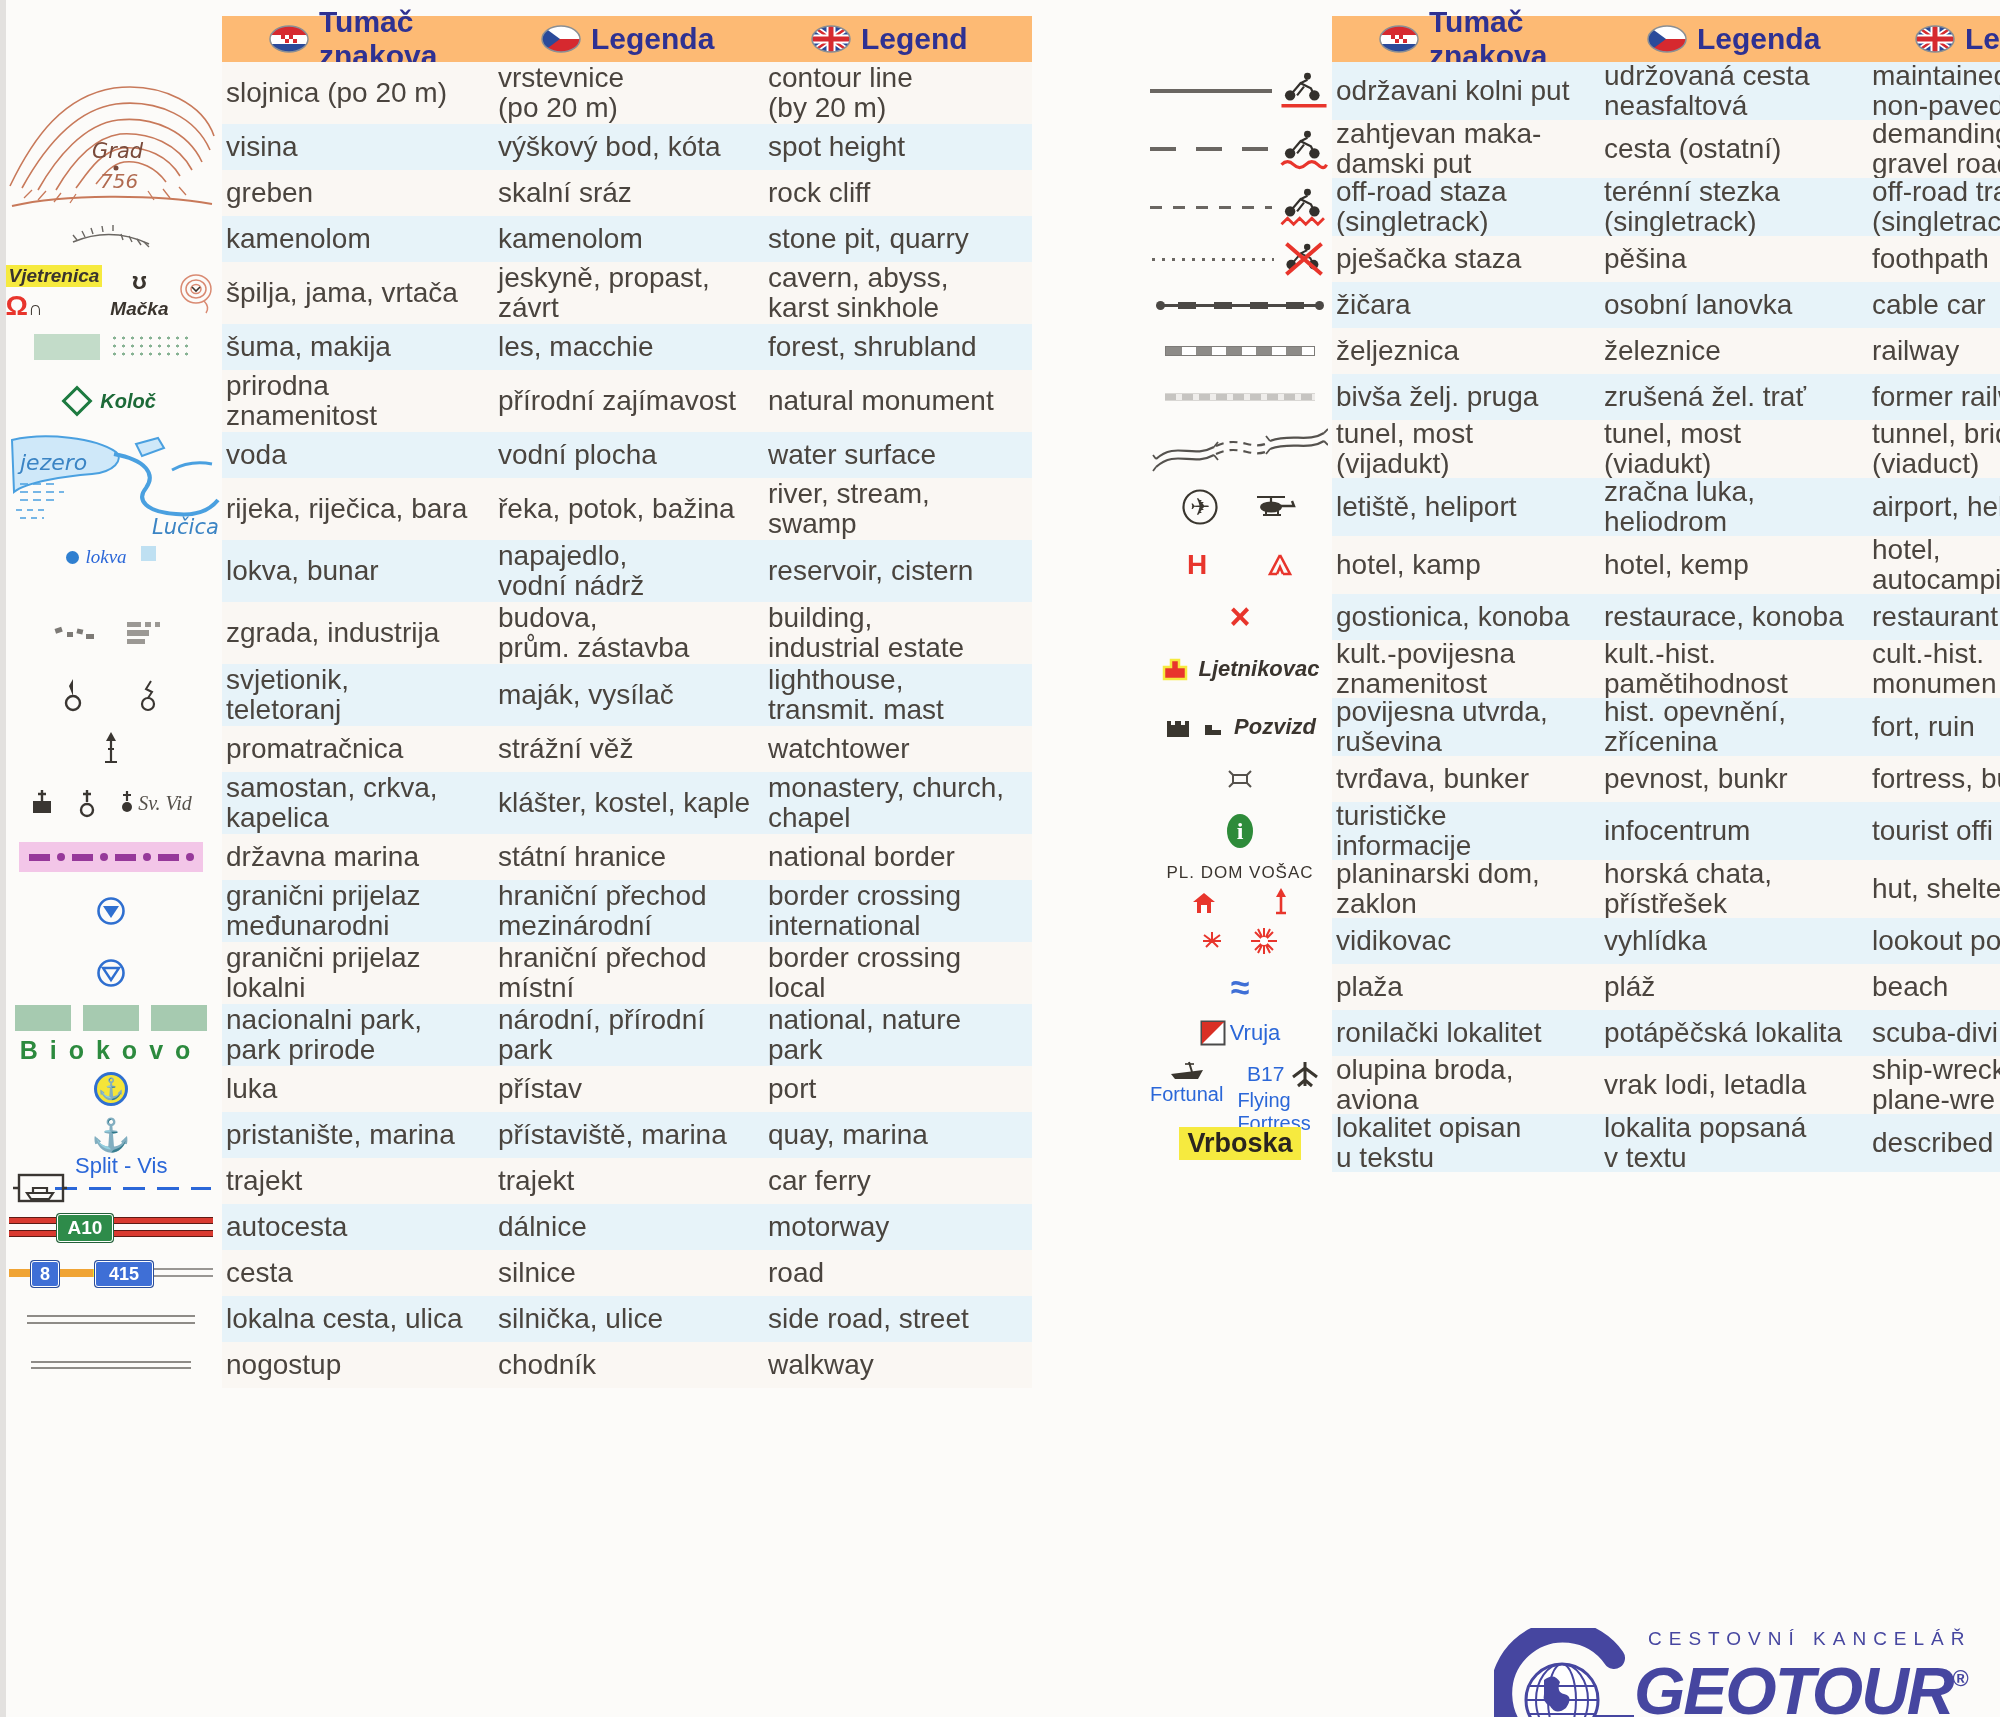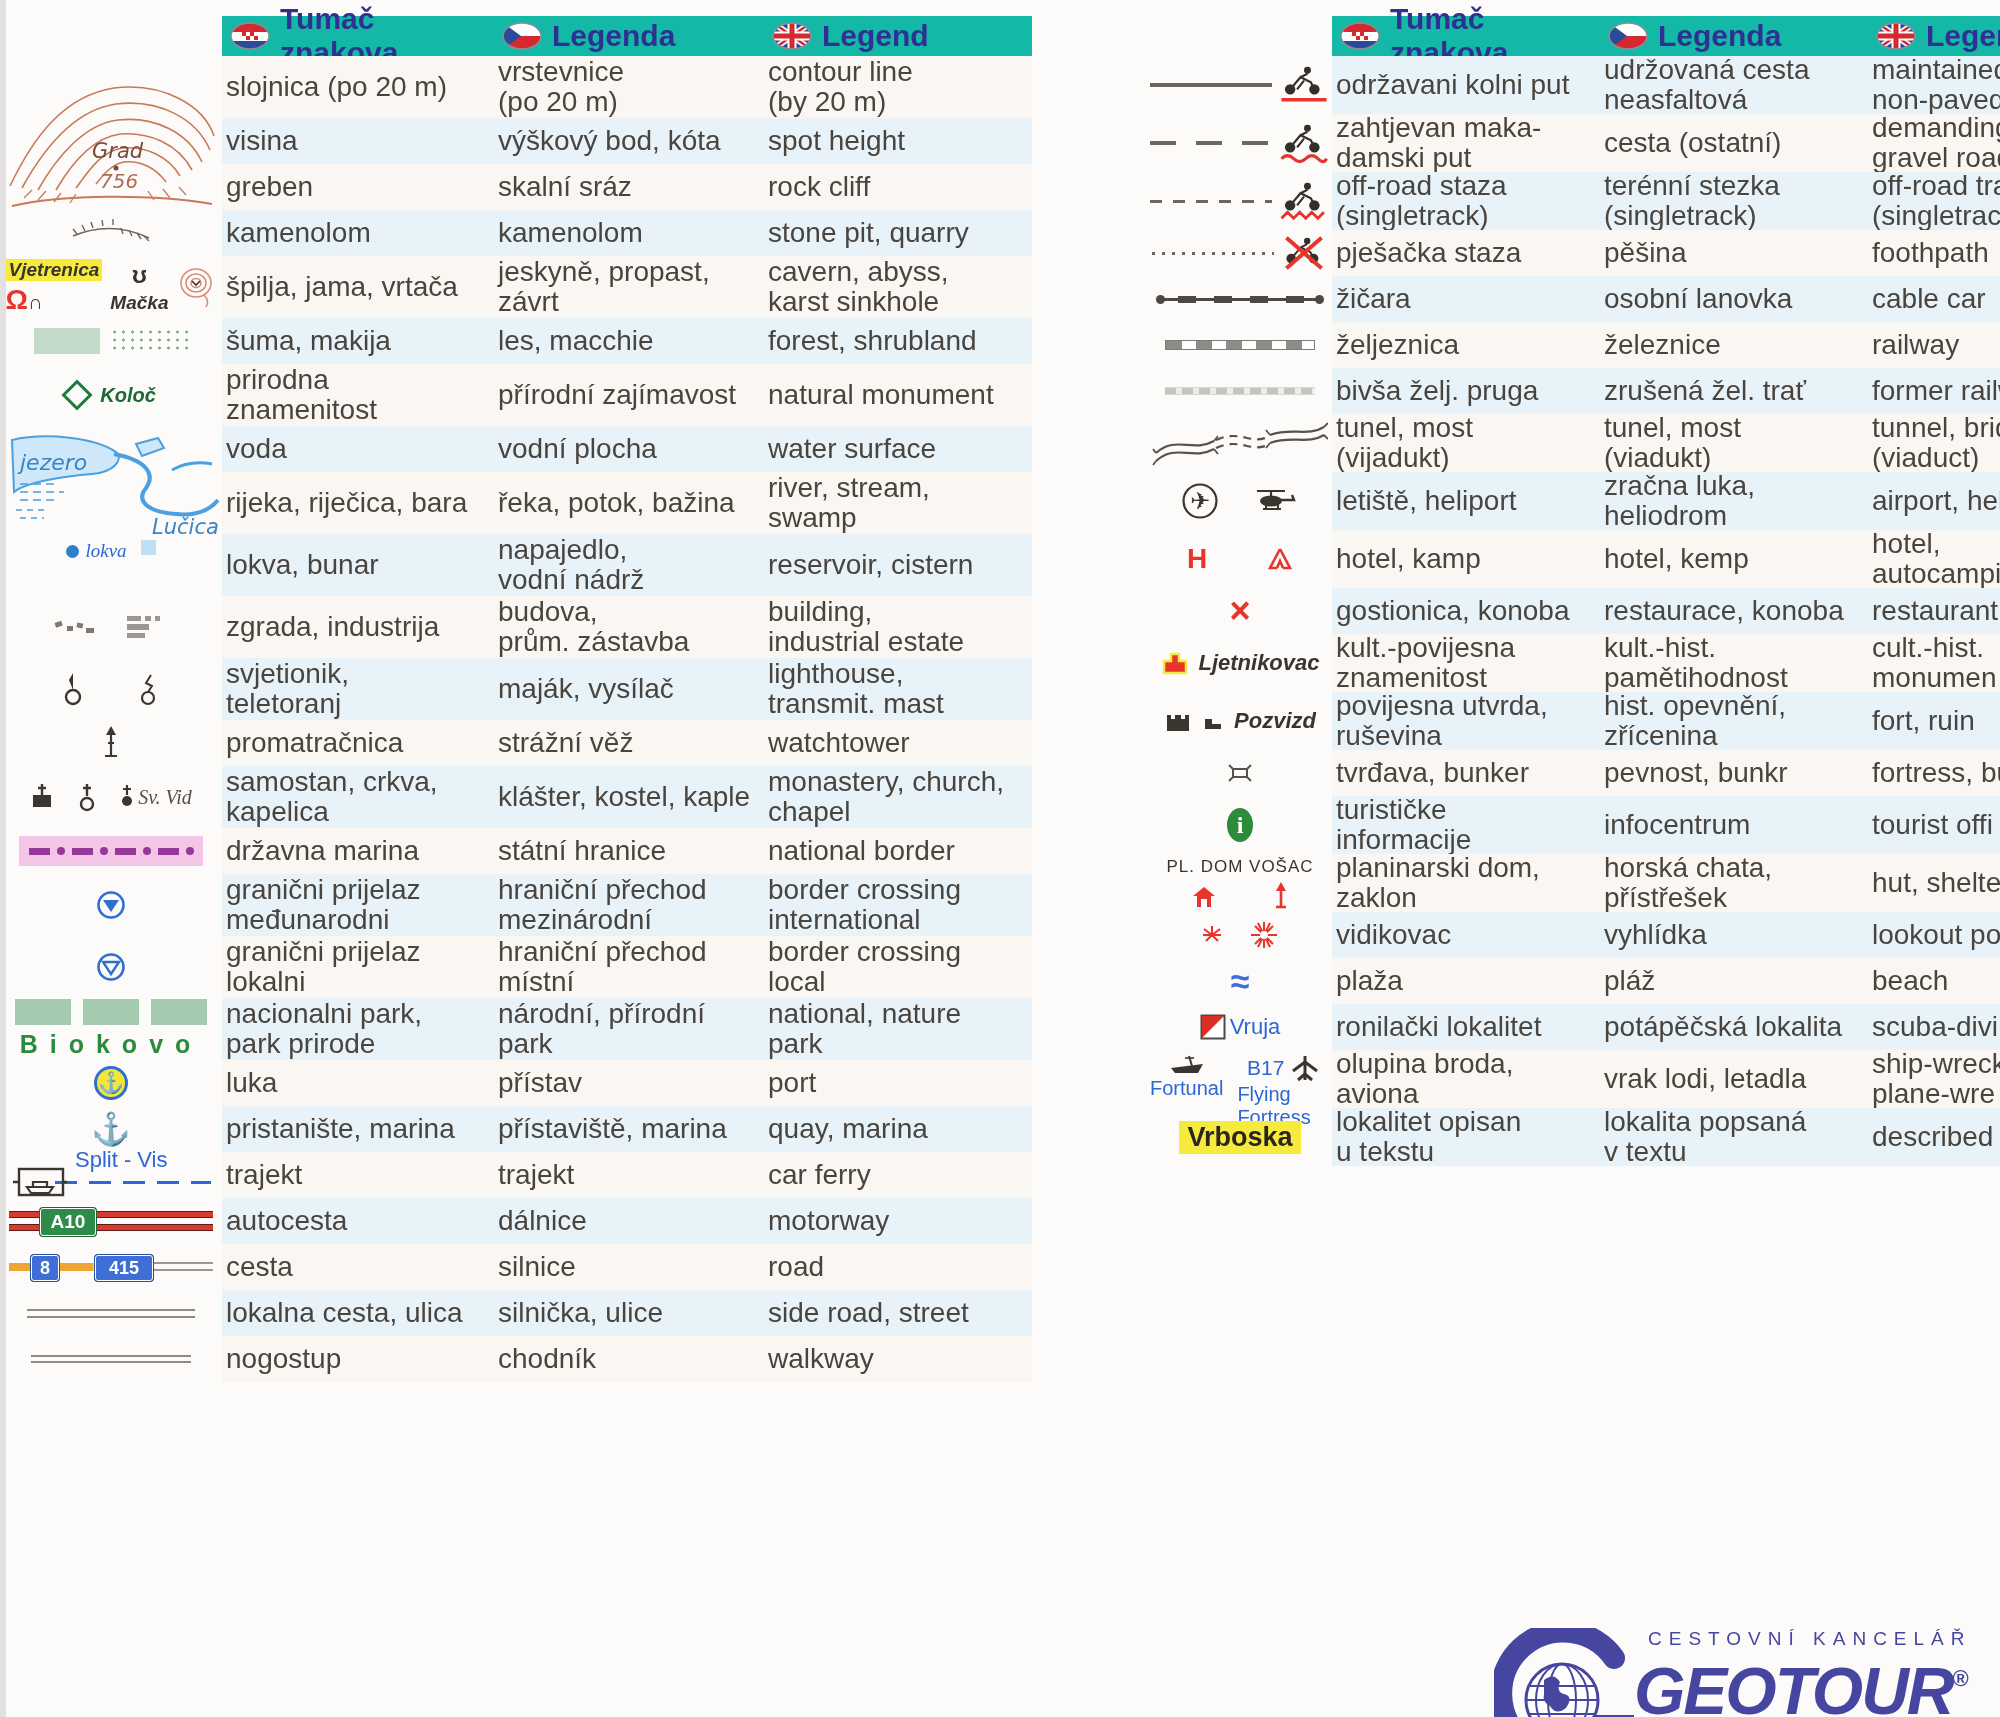--- a/index.html
+++ b/index.html
@@ -5,22 +5,22 @@
   html,body{margin:0;padding:0;}
   body{width:2000px;height:1717px;position:relative;overflow:hidden;
        background:#fcfbf9;font-family:"Liberation Sans",sans-serif;}
   .page{position:absolute;inset:0;overflow:hidden;}
   .scan-edge{position:absolute;left:0;top:0;width:6px;height:1717px;background:#e3e1df;}
 
   
   .tbl{position:absolute;top:16px;}
   .tbl.left{left:0;width:1032px;}
   .tbl.right{left:1148px;width:872px;}
-  .thead{display:flex;height:40px;background:#14b8a6;align-items:center;
-         color:#2e3192;font-weight:bold;font-size:30px;}
+  .thead{display:flex;height:46px;background:#fdba74;align-items:center;
+         color:#2e3192;font-weight:bold;font-size:30px;padding-left:39px;}
   .tbl.left .thead{margin-left:222px;}
   .tbl.right .thead{margin-left:184px;}
   .hcell{display:flex;align-items:center;gap:10px;padding-left:8px;box-sizing:border-box;}
   .tbl.left .hcell.h1{width:272px}.tbl.left .hcell.h2{width:270px}.tbl.left .hcell.h3{flex:1}
   .tbl.right .hcell.h1{width:268px}.tbl.right .hcell.h2{width:268px}.tbl.right .hcell.h3{flex:1;overflow:hidden}
   .flag{width:40px;height:28px;flex:none;}
 
   .row{display:flex;}
   .rs{height:46px}.rd{height:62px}
   .tbl.right .rd{height:58px}
@@ -82,21 +82,21 @@
   .ferrywrap .route{position:absolute;left:64px;top:0;color:#2b67d8;font-size:22px;}
   .ferrywrap .dashblue{position:absolute;left:44px;right:0;top:34px;height:3px;
       background:repeating-linear-gradient(90deg,#2b67d8 0 22px,transparent 22px 34px);}
   .ferrybox{position:absolute;left:2px;top:18px;}
 
   
   .mwy{position:relative;width:204px;height:26px;}
   .mwy .bar{position:absolute;left:0;right:0;height:7px;background:#d93a30;
             border-top:1.5px solid #5d1b15;border-bottom:1.5px solid #5d1b15;box-sizing:border-box;}
   .mwy .b1{top:3px}.mwy .b2{bottom:3px}
-  .mwy .shield{position:absolute;left:31px;top:0;width:54px;height:26px;background:#2e8b4a;
+  .mwy .shield{position:absolute;left:48px;top:0;width:54px;height:26px;background:#2e8b4a;
                border:1.5px solid #fff;font-size:19px;box-shadow:0 0 0 1px #24603a;}
   .road{position:relative;width:204px;height:26px;}
   .road .seg1{position:absolute;left:0;top:9px;width:84px;height:8px;background:#f0a435;}
   .road .seg2{position:absolute;left:84px;top:9px;width:56px;height:8px;background:#f7ea36;}
   .road .seg3{position:absolute;left:140px;top:8px;width:64px;height:9px;
               border-top:2px solid #999693;border-bottom:2px solid #999693;box-sizing:border-box;}
   .road .shield{position:absolute;background:#3f6fd6;border:1.5px solid #fff;font-size:18px;box-shadow:0 0 0 1px #2a4d9a;}
   .road .s8{left:22px;top:1px;width:26px;height:24px;}
   .road .s415{left:86px;top:1px;width:56px;height:24px;}
 

